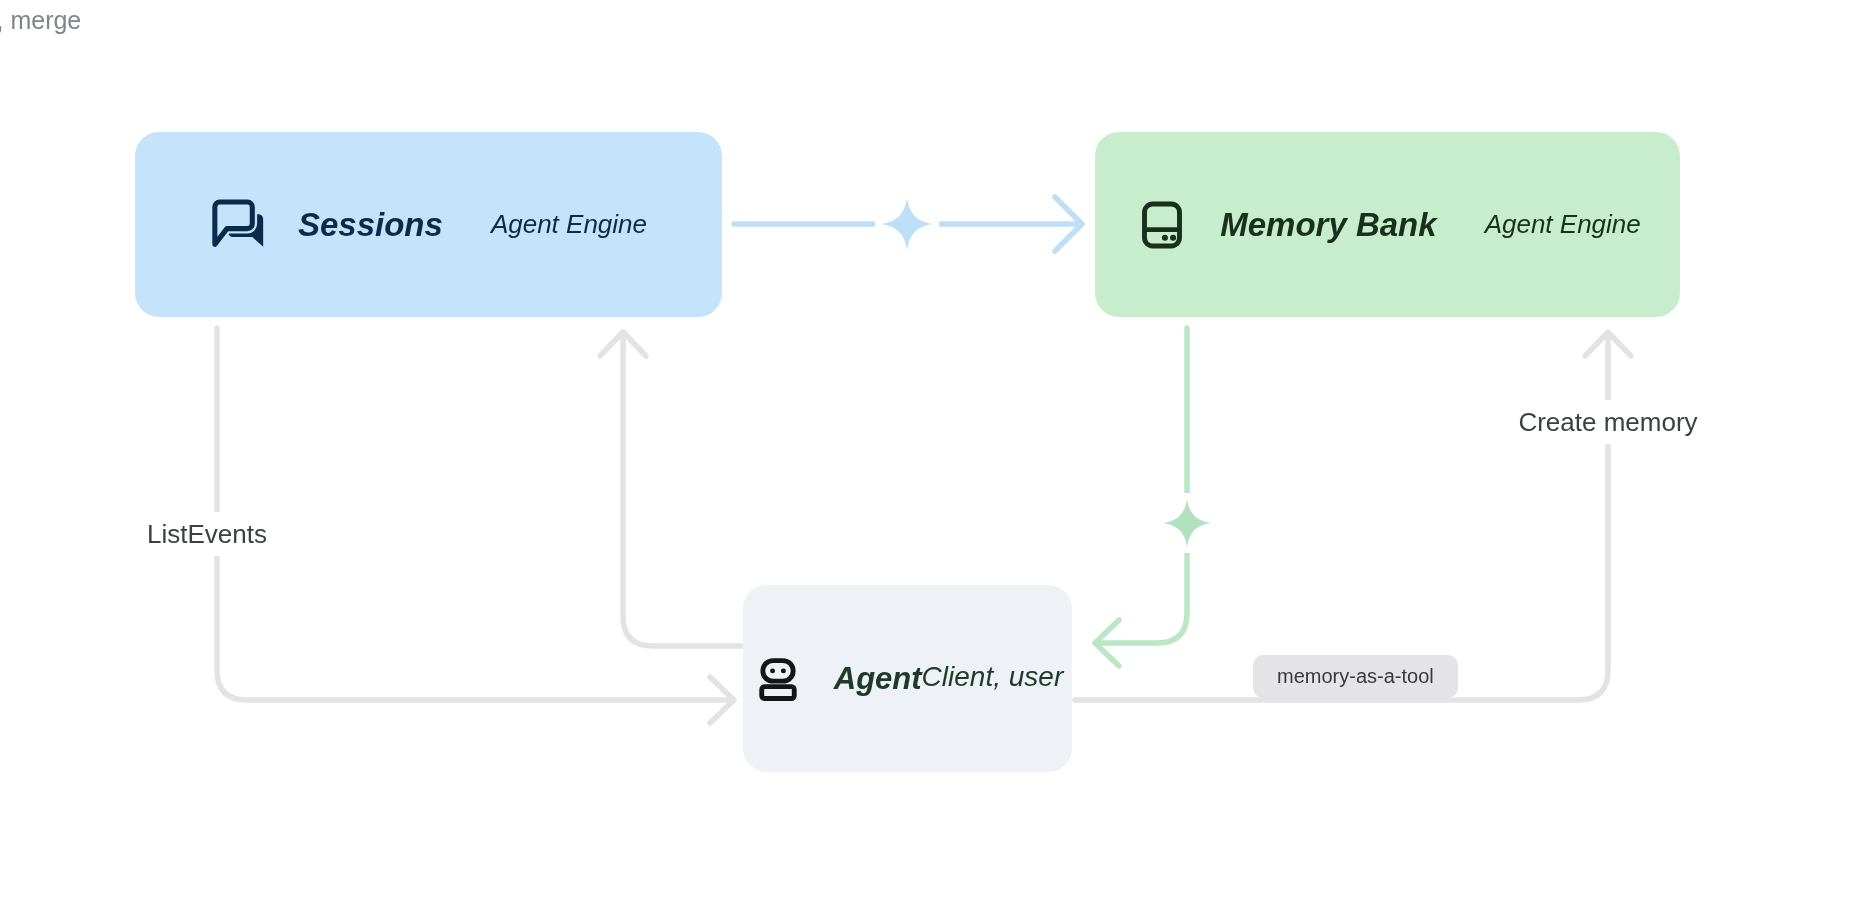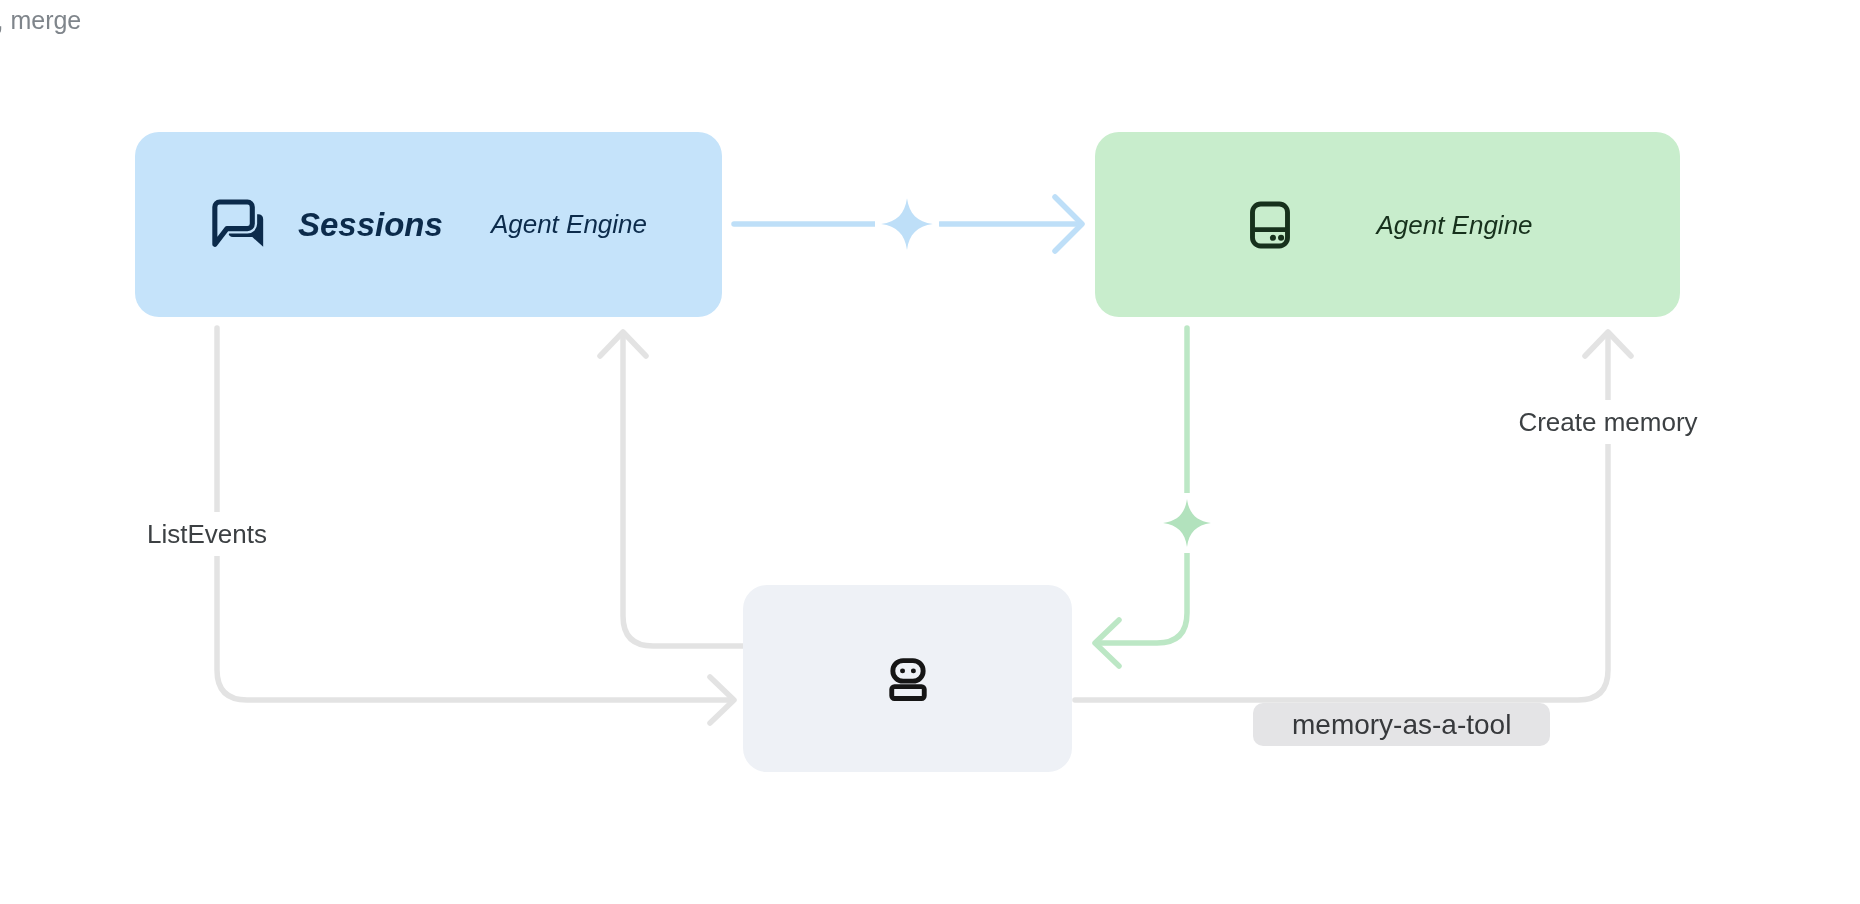--- a/index.html
+++ b/index.html
@@ -65,25 +65,24 @@
   .sparkle-green{left:1157px;top:493px;width:60px;height:60px;}
 
   
   .badge{
     position:absolute;
     left:1253px;top:655px;
     height:43px;
     background:#e4e4e6;
     color:#37393c;
     border-radius:10px;
-    font-size:28px;
+    font-size:20px;
     display:flex;align-items:center;
-    padding:0 39px;
+    padding:0 24px;
     white-space:nowrap;
-    margin-top:48px;
   }
 </style>
 </head>
 <body>
 
 <div class="stage">
 
   <svg class="edge-layer" viewBox="0 0 1860 904" fill="none" stroke-linecap="round" stroke-linejoin="round">
 
     <g stroke="#bedff8" stroke-width="5.5">
@@ -126,31 +125,36 @@
   </div>
 
   <div class="node node-memory">
     <svg class="icon" width="56" height="56" viewBox="0 0 48 48">
       <rect x="9" y="6" width="30" height="36" rx="7" fill="none" stroke="#17311c" stroke-width="4.2"></rect>
       <line x1="9" y1="28" x2="39" y2="28" stroke="#17311c" stroke-width="4.2"></line>
       <circle cx="26.5" cy="35" r="2.6" fill="#17311c"></circle>
       <circle cx="33.5" cy="35" r="2.6" fill="#17311c"></circle>
     </svg>
     <div class="txt">
+      <div class="title">Memory Bank</div>
       <div class="subtitle">Agent Engine</div>
     </div>
   </div>
 
   <div class="node node-agent">
     <svg class="icon" width="52" height="52" viewBox="0 0 48 48">
       <rect x="10" y="7" width="28" height="19" rx="9.5" fill="none" stroke="#151515" stroke-width="4.5"></rect>
       <circle cx="19" cy="16.5" r="2.3" fill="#151515"></circle>
       <circle cx="29" cy="16.5" r="2.3" fill="#151515"></circle>
       <rect x="9" y="31" width="30" height="11" rx="2.5" fill="none" stroke="#151515" stroke-width="4.5"></rect>
     </svg>
+    <div class="txt">
+      <div class="title">Agent</div>
+      <div class="subtitle">Client, user</div>
+    </div>
   </div>
 
   <div class="sparkle-wrap sparkle-blue">
     <svg width="54" height="58" viewBox="0 0 48 48">
       <path d="M24 1 C 26 15 33 22 47 24 C 33 26 26 33 24 47 C 22 33 15 26 1 24 C 15 22 22 15 24 1 Z" fill="#bedff8"></path>
     </svg>
   </div>
   <div class="sparkle-wrap sparkle-green">
     <svg width="50" height="54" viewBox="0 0 48 48">
       <path d="M24 1 C 26 15 33 22 47 24 C 33 26 26 33 24 47 C 22 33 15 26 1 24 C 15 22 22 15 24 1 Z" fill="#b2e2bd"></path>

